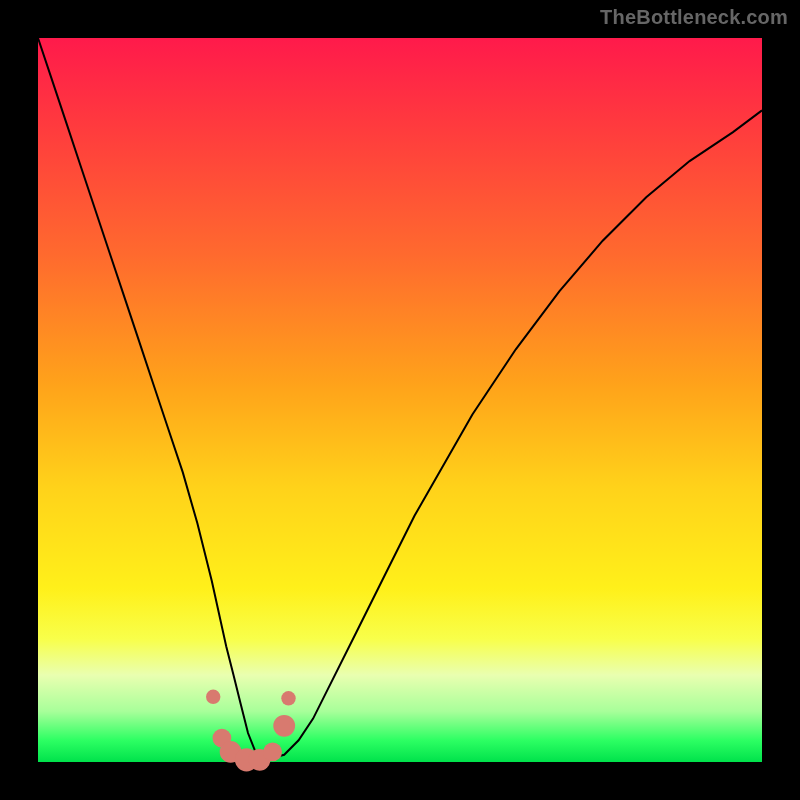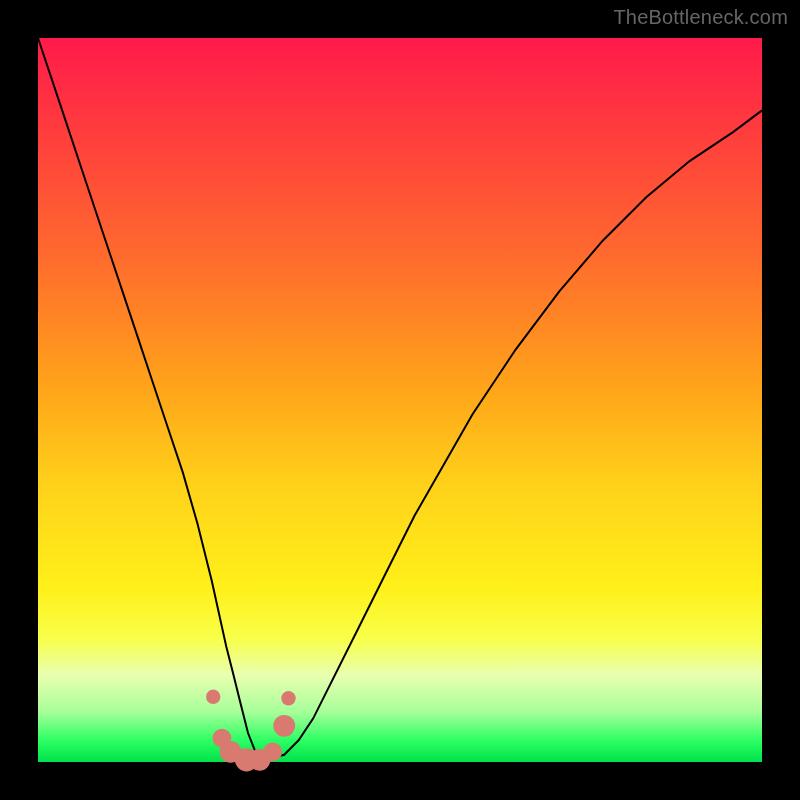--- a/index.html
+++ b/index.html
@@ -40,21 +40,21 @@
       #2dff63 97%,
       #00e24b 100%
     );
   }
   .watermark {
     position: absolute;
     top: 6px;
     right: 12px;
     color: #666;
     font-size: 20px;
-    font-weight: 400;
+    font-weight: 700;
     letter-spacing: 0.2px;
     user-select: none;
     text-align: right;
   }
   svg.curve {
     position: absolute;
     left: 0;
     top: 0;
     width: 724px;
     height: 724px;

